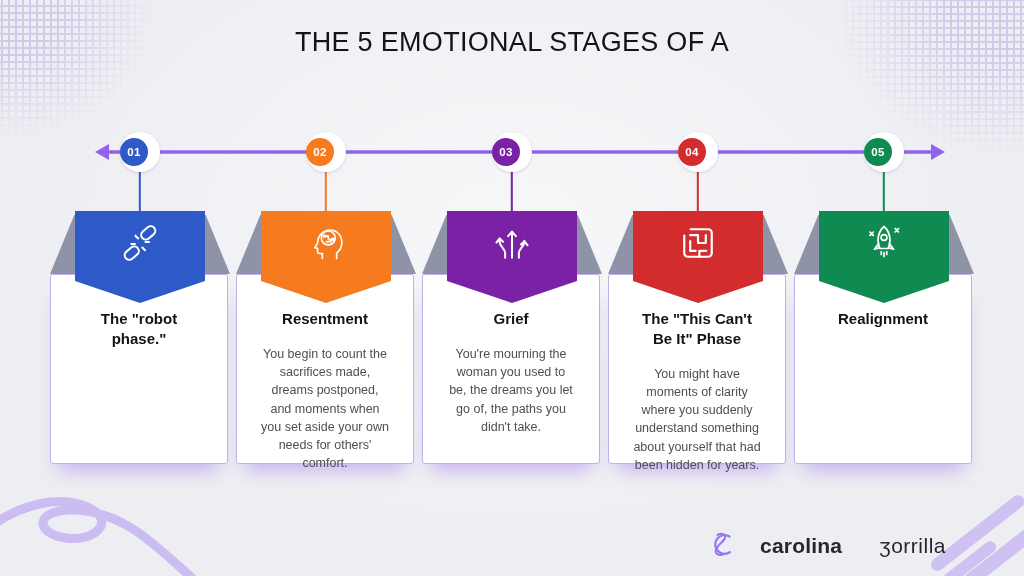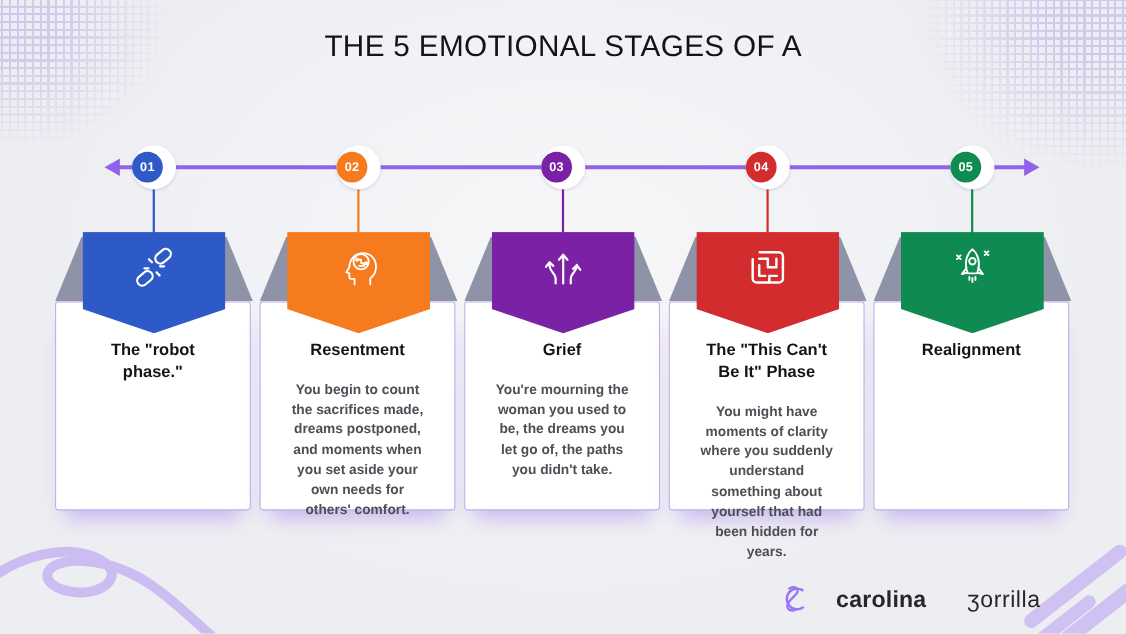--- a/index.html
+++ b/index.html
@@ -73,21 +73,21 @@
     position:absolute;top:142px;left:0;width:178px;height:190px;
     background:#fff;border:1px solid var(--card_border,#c3aeee);border-radius:3px;
     box-shadow:0 15px 18px -9px var(--shadow,rgba(146,99,234,.45));
     z-index:2;box-sizing:border-box;padding:34px 8px 0;text-align:center;
   }
   .card-title{
     font-size:15px;font-weight:700;line-height:1.32;color:var(--ink,#131318);
     white-space:pre-line;margin:0 0 8px;
   }
   .card-body{
-    font-size:12.5px;line-height:1.46;color:var(--body_text,#4e4e57);margin:16px;font-weight:bold;
+    font-size:12.5px;line-height:1.46;color:var(--body_text,#4e4e57);margin:16px;
   }
   
   .brand{
     position:absolute;right:78px;bottom:14px;z-index:2;
     display:flex;align-items:center;gap:23px;
   }
   .brand-first{font-size:21px;font-weight:700;color:var(--brand_text,#26262e);letter-spacing:.2px;}
   .brand-last{font-size:21px;font-weight:400;color:var(--brand_text,#26262e);letter-spacing:.5px;margin-left:14px;}
   .monogram{stroke:var(--brand_icon,#9a74f7);}
 </style>

